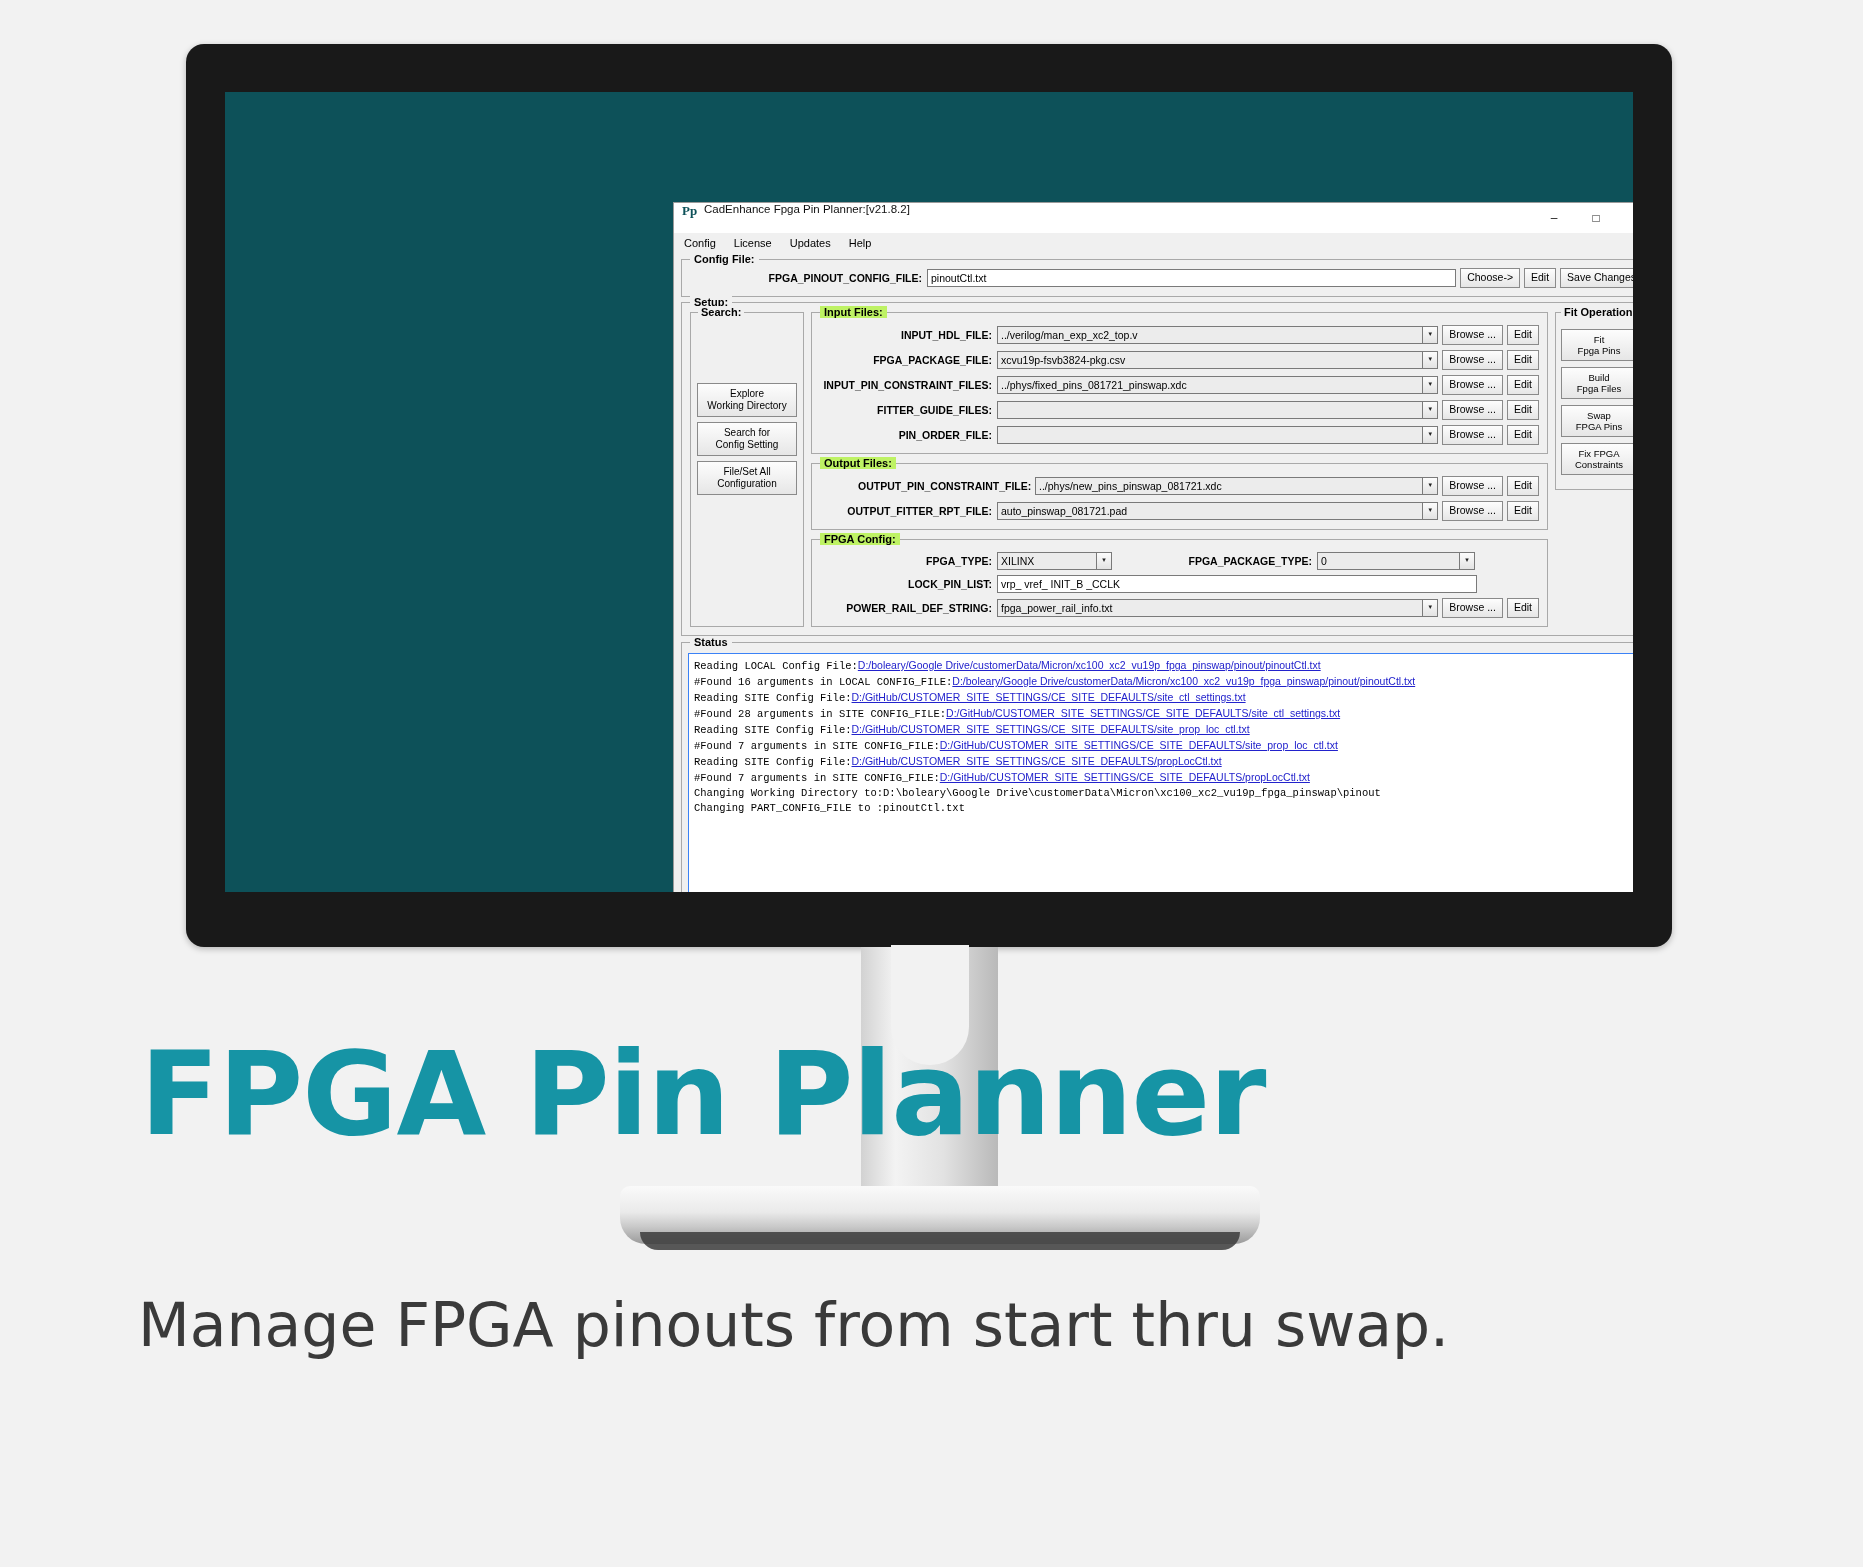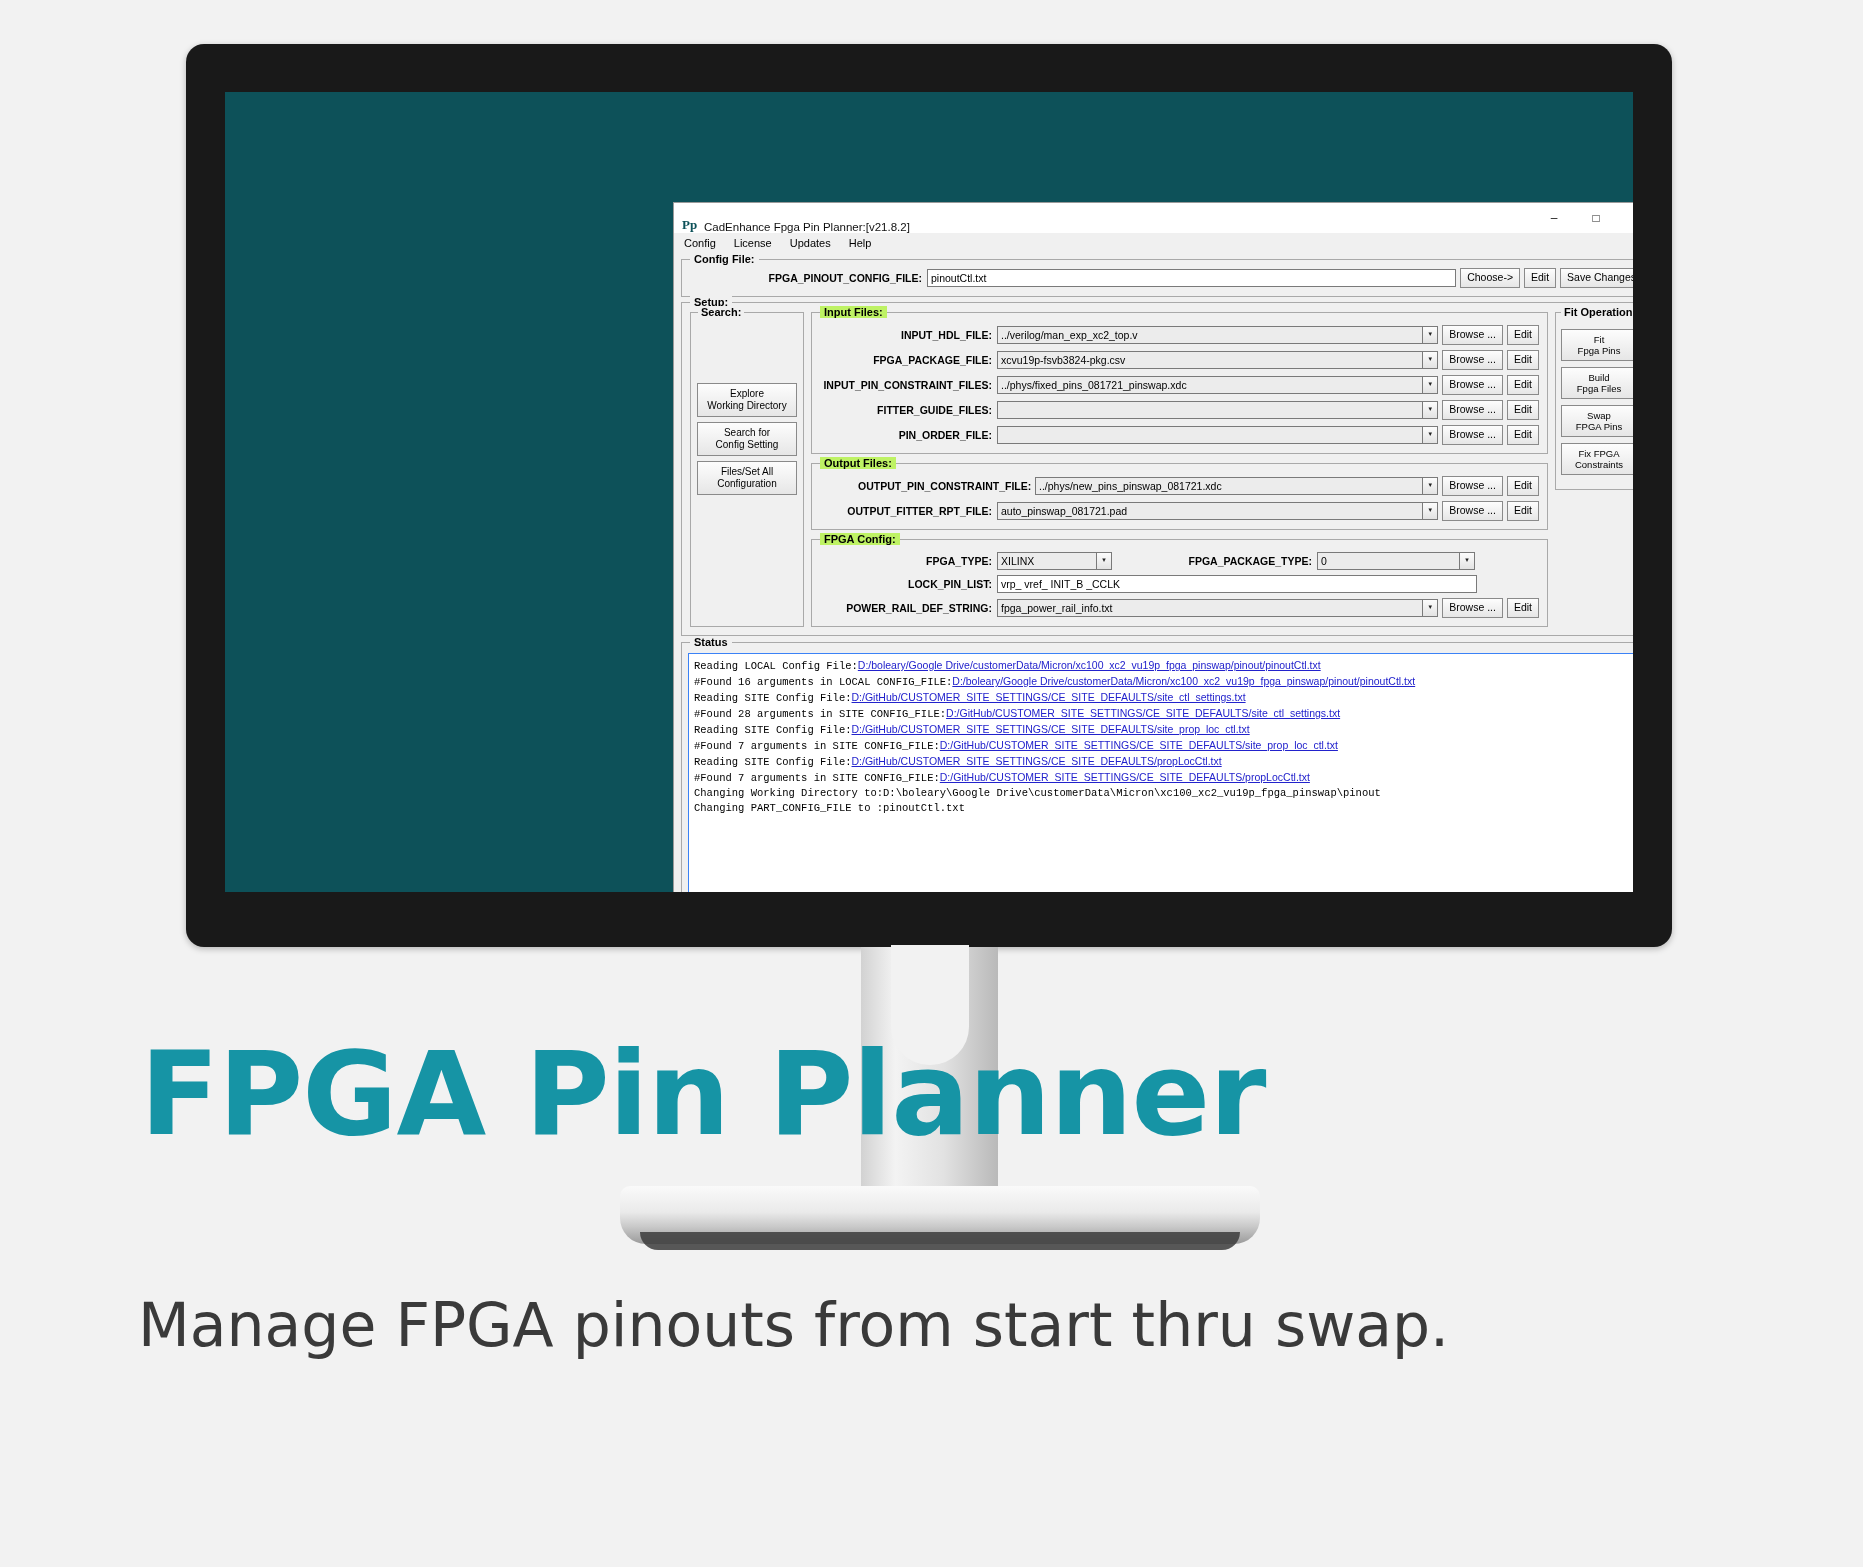--- a/index.html
+++ b/index.html
@@ -82,21 +82,21 @@
     height: 740px;
     background: #f0f0f0;
     border: 1px solid #9a9a9a;
     font-size: 11px;
     color: #000;
   }
   #title-bar {
     height: 30px;
     background: #ffffff;
     display: flex;
-    align-items: flex-end;
+    align-items: flex-start;
     padding-left: 8px;
     position: relative;
   }
   #title-icon {
     width: 16px; height: 16px;
     color: #0d5159;
     font-weight: bold;
     font-size: 13px;
     line-height: 16px;
     margin-right: 6px;
@@ -355,21 +355,21 @@
             <div id="search-spacer"></div>
             <div class="sidebtn">
               <span style="white-space:pre-line;">Explore
 Working Directory</span>
             </div>
             <div class="sidebtn">
               <span style="white-space:pre-line;">Search for
 Config Setting</span>
             </div>
             <div class="sidebtn">
-              <span style="white-space:pre-line;">Files/Set All
+              <span style="white-space:pre-line;">File/Set All
 Configuration</span>
             </div>
           </div>
 
           <div id="center-col">
 
             <div class="inner-group">
               <span class="legend">Input Files:</span>
 
               <div class="row">

